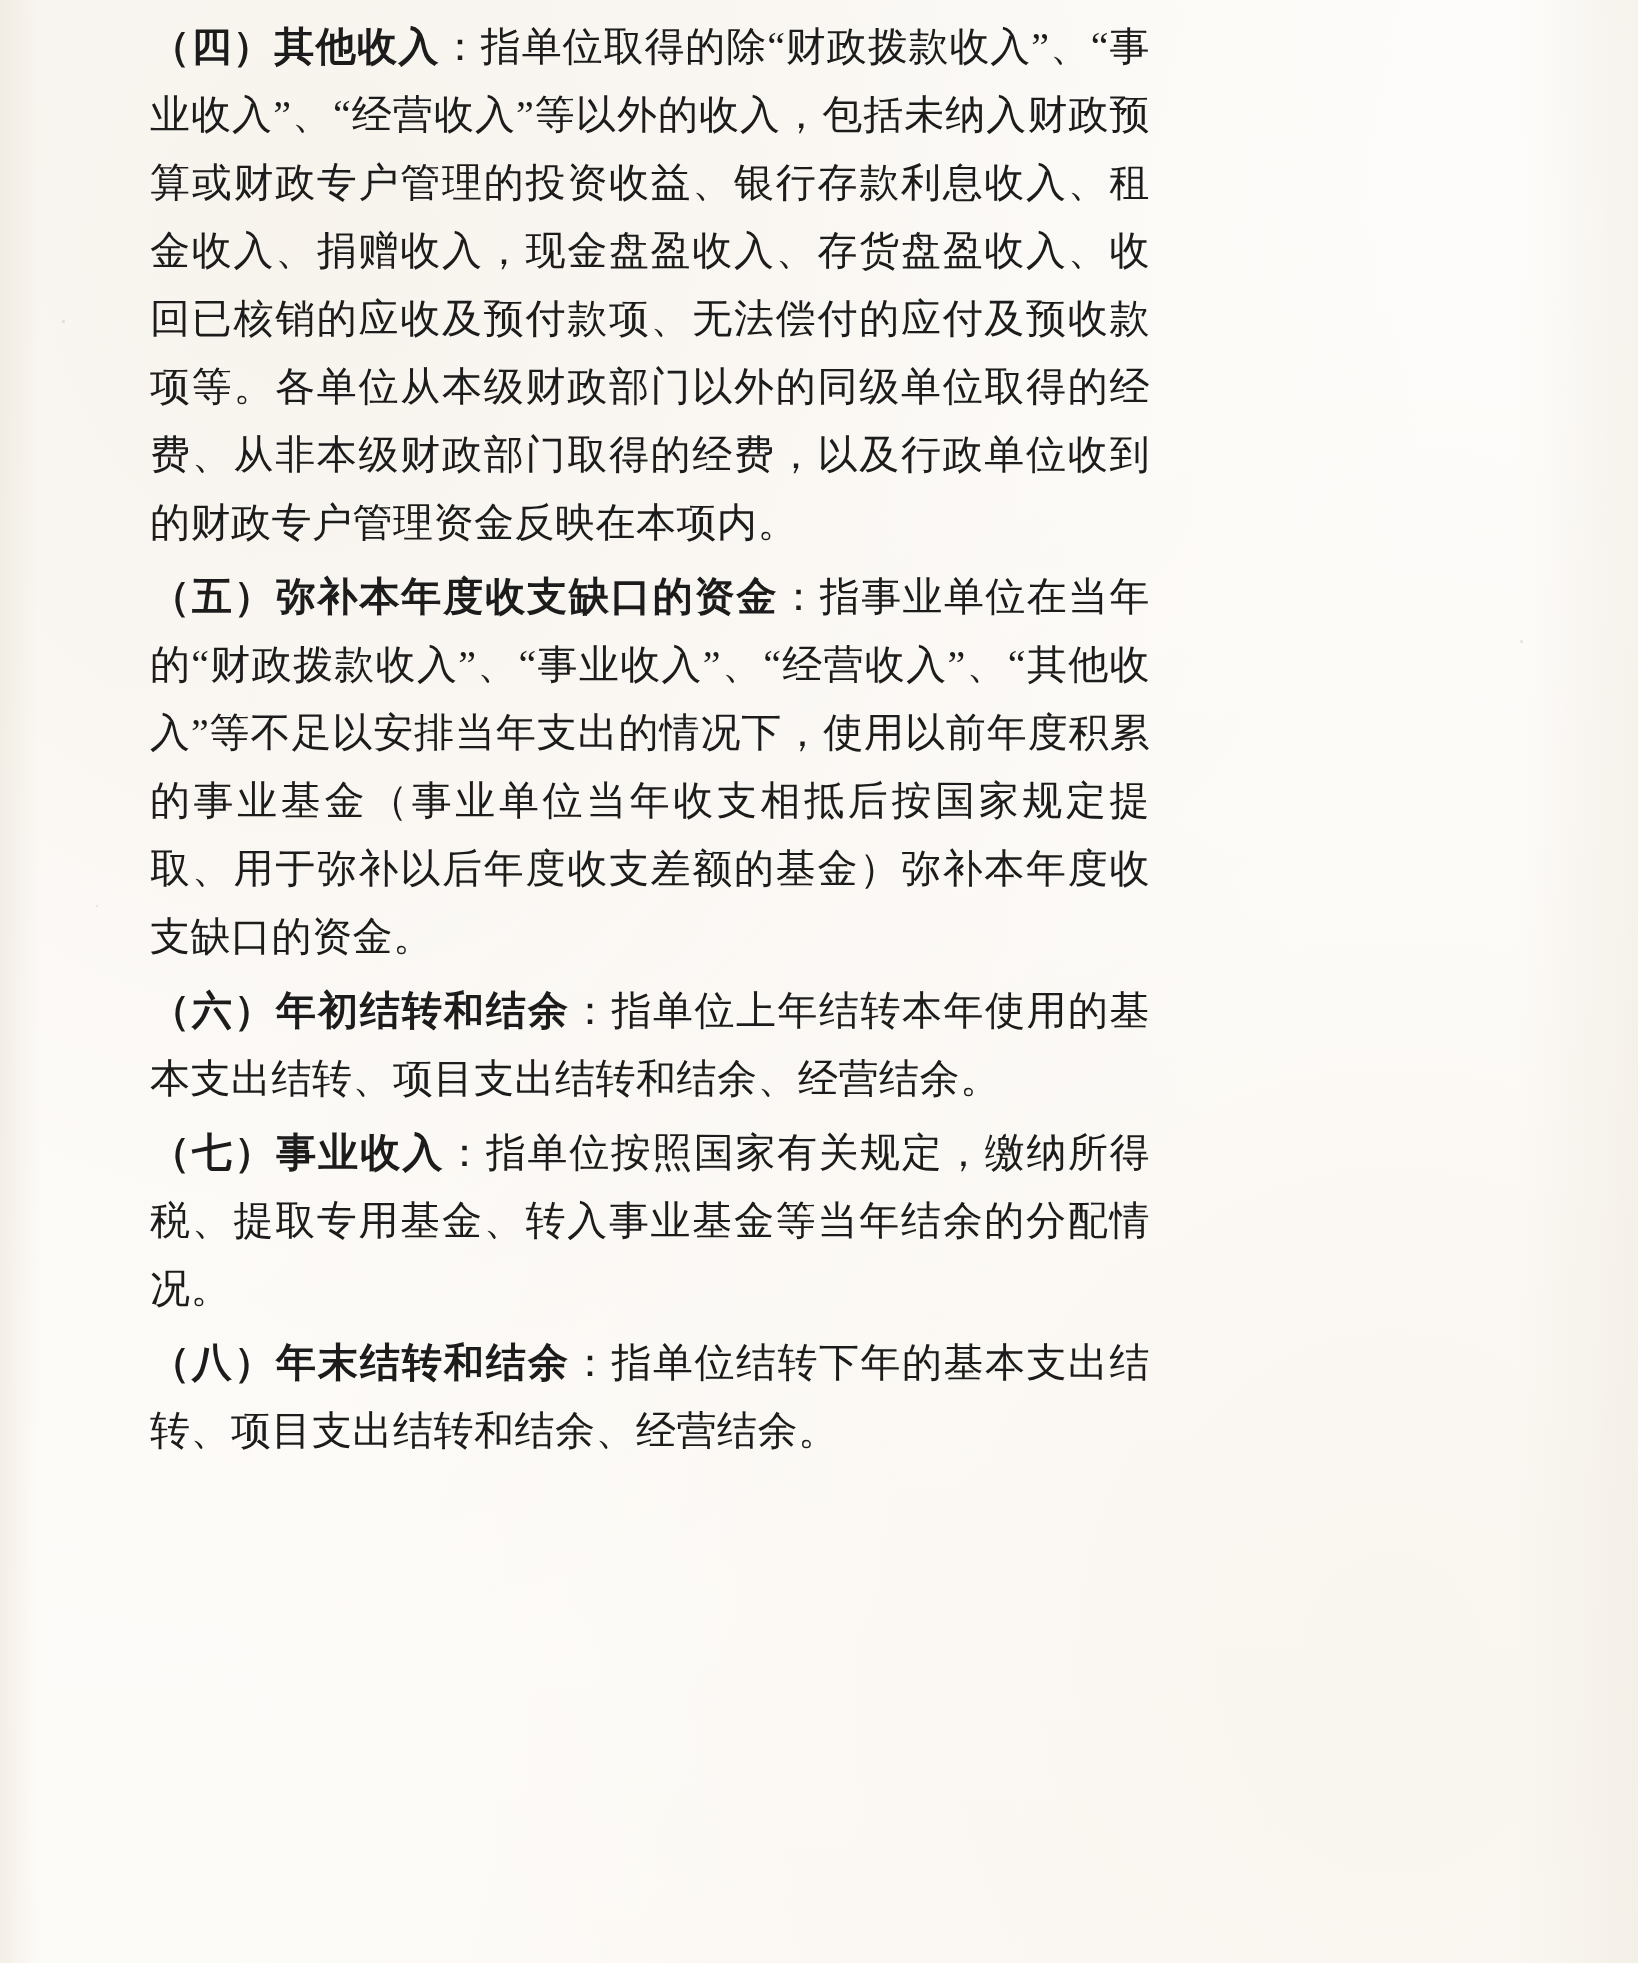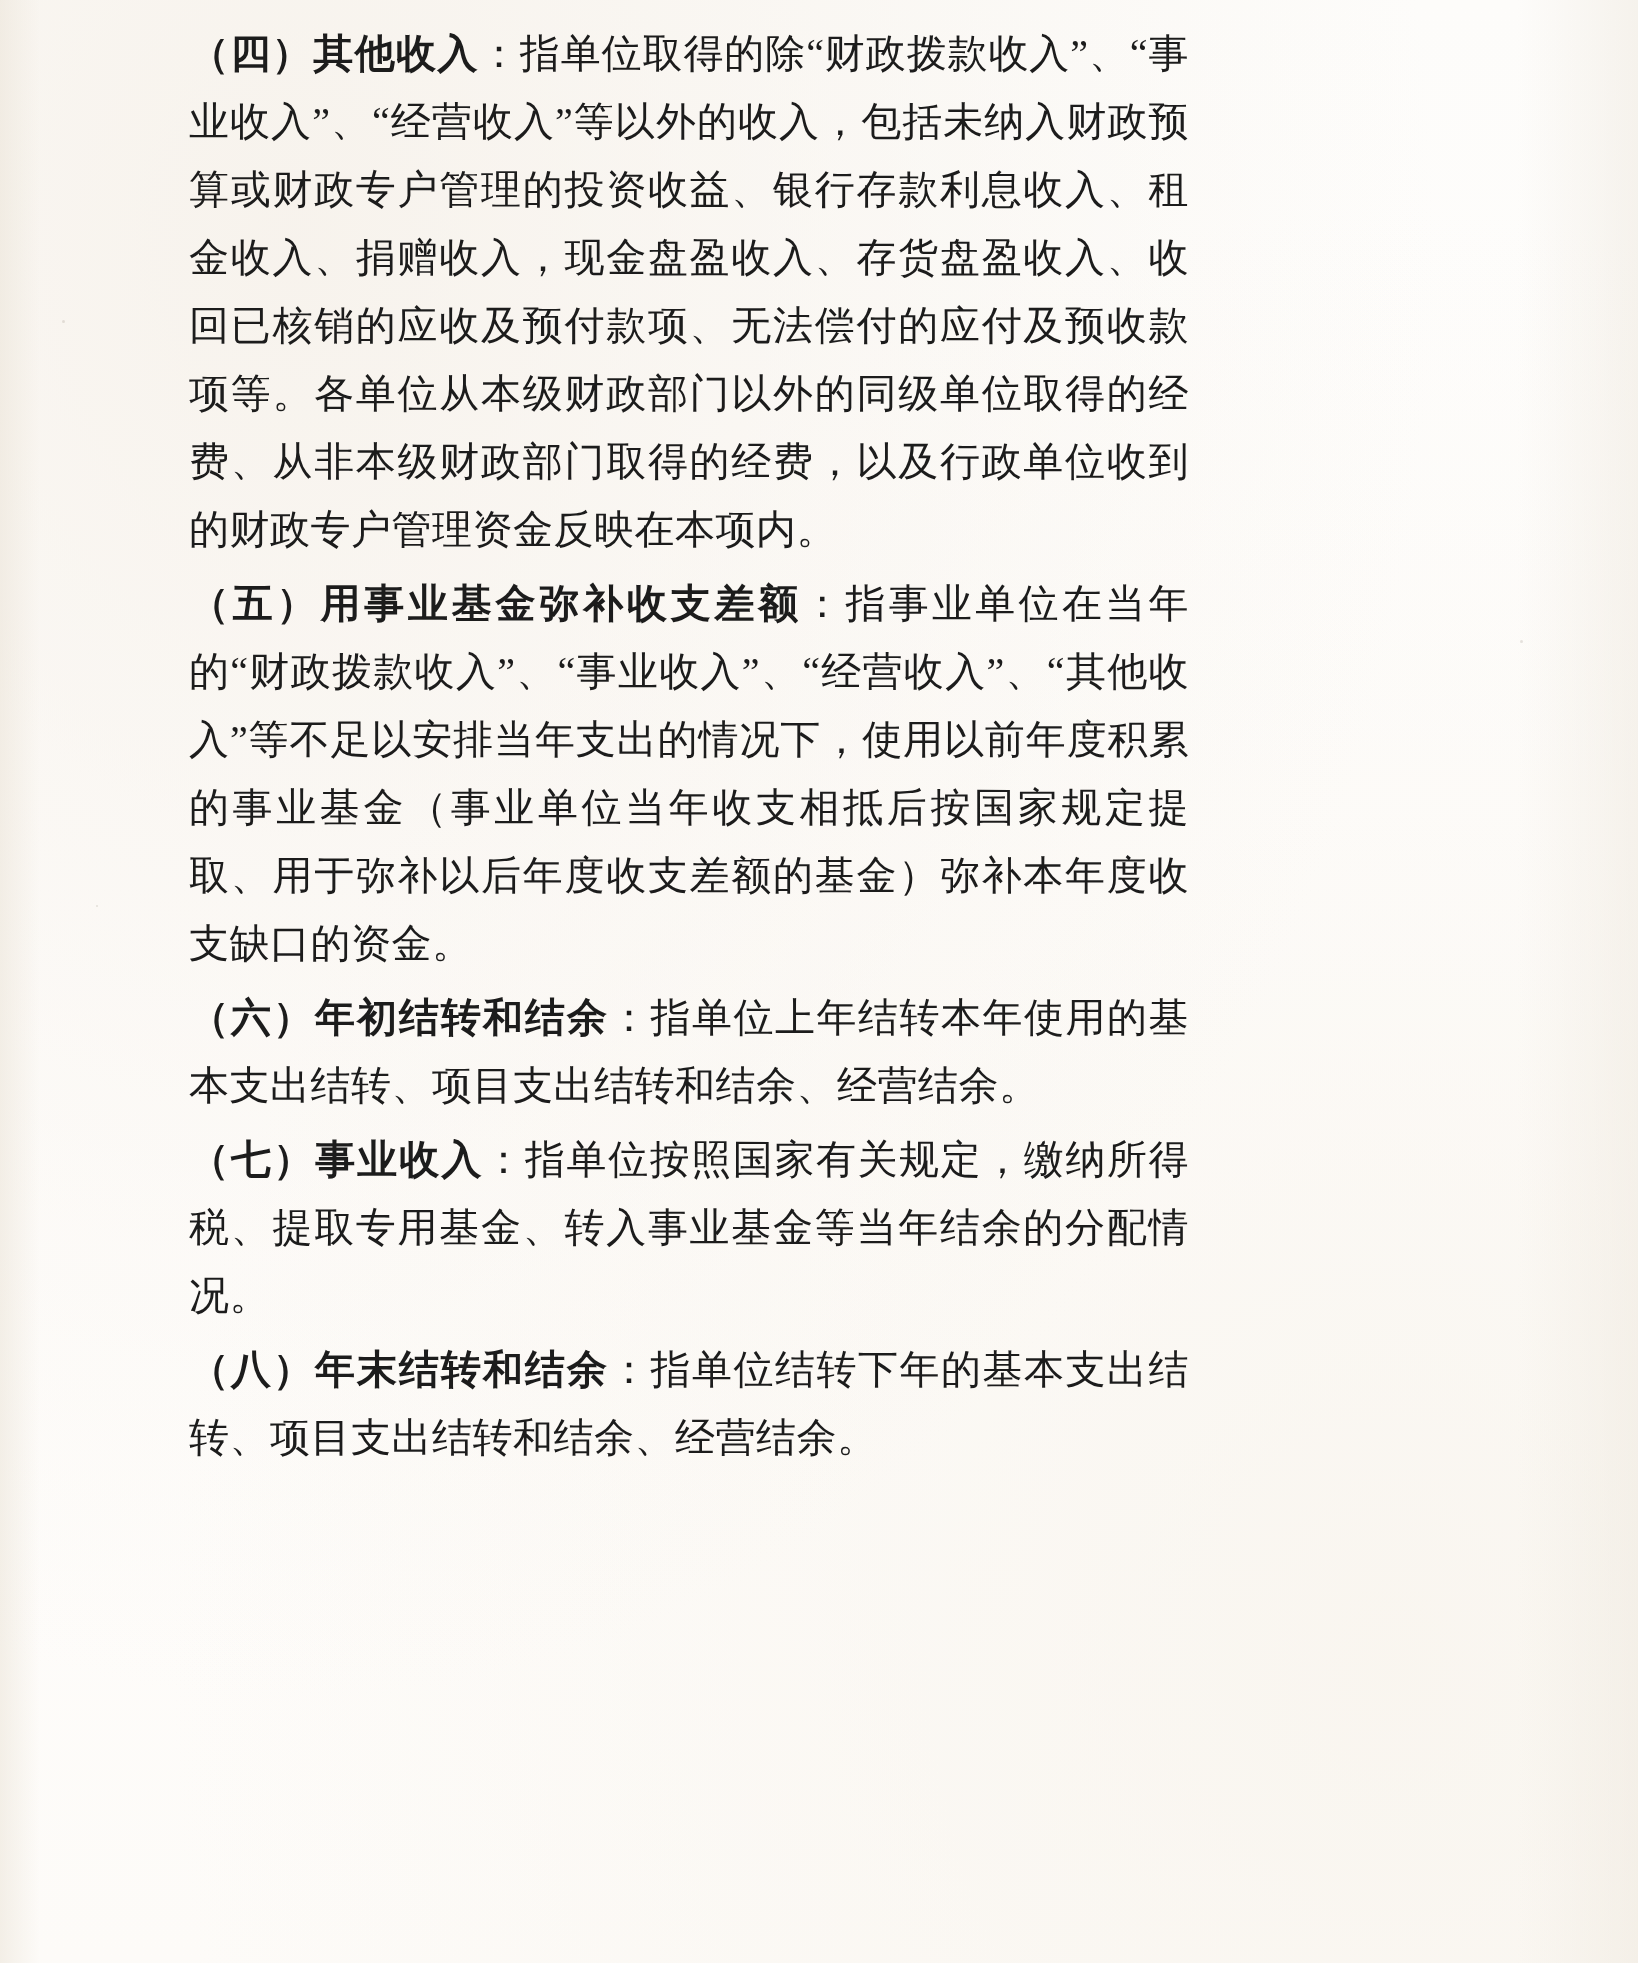--- a/index.html
+++ b/index.html
@@ -20,23 +20,22 @@
     position: absolute;
     inset: 0;
     background:
       radial-gradient(ellipse at 18% 12%, rgba(246,241,234,0.85) 0%, rgba(255,255,255,0) 60%),
       radial-gradient(ellipse at 85% 85%, rgba(248,244,237,0.8) 0%, rgba(255,255,255,0) 62%),
       linear-gradient(180deg, #fdfcfa 0%, #fffefd 45%, #fdfbf8 100%);
   }
   .content {
     position: absolute;
     left: 150px;
-    top: 20px;
+    top: 13px;
     width: 1000px;
-    margin-left: 39px;
   }
   p.para {
     margin: 0 0 6px 0;
     font-size: 40px;
     line-height: 1.70;
     letter-spacing: 0.5px;
     text-align: justify;
     text-justify: inter-ideograph;
     color: #1c1c1c;
   }
@@ -78,18 +77,18 @@
 <div class="page">
   <div class="edge-shade"></div>
   <div class="edge-shade-right"></div>
 
   <div class="speckle" style="left:62px; top:320px; width:3px; height:3px;"></div>
   <div class="speckle" style="left:96px; top:905px; width:2px; height:2px;"></div>
   <div class="speckle" style="left:1520px; top:640px; width:3px; height:3px;"></div>
 
   <div class="content">
     <p class="para indent"><span class="lead">（四）其他收入</span>：指单位取得的除“财政拨款收入”、“事业收入”、“经营收入”等以外的收入，包括未纳入财政预算或财政专户管理的投资收益、银行存款利息收入、租金收入、捐赠收入，现金盘盈收入、存货盘盈收入、收回已核销的应收及预付款项、无法偿付的应付及预收款项等。各单位从本级财政部门以外的同级单位取得的经费、从非本级财政部门取得的经费，以及行政单位收到的财政专户管理资金反映在本项内。</p>
-    <p class="para indent"><span class="lead">（五）用事业基金弥补收支差额</span>：指事业单位在当年的“财政拨款收入”、“事业收入”、“经营收入”、“其他收入”等不足以安排当年支出的情况下，使用以前年度积累的事业基金（事业单位当年收支相抵后按国家规定提取、用于弥补以后年度收支差额的基金）弥补本年度收支缺口的资金。</p>
+    <p class="para indent"><span class="lead">（五）弥补本年度收支缺口的资金</span>：指事业单位在当年的“财政拨款收入”、“事业收入”、“经营收入”、“其他收入”等不足以安排当年支出的情况下，使用以前年度积累的事业基金（事业单位当年收支相抵后按国家规定提取、用于弥补以后年度收支差额的基金）弥补本年度收支缺口的资金。</p>
     <p class="para indent"><span class="lead">（六）年初结转和结余</span>：指单位上年结转本年使用的基本支出结转、项目支出结转和结余、经营结余。</p>
     <p class="para indent"><span class="lead">（七）事业收入</span>：指单位按照国家有关规定，缴纳所得税、提取专用基金、转入事业基金等当年结余的分配情况。</p>
     <p class="para indent"><span class="lead">（八）年末结转和结余</span>：指单位结转下年的基本支出结转、项目支出结转和结余、经营结余。</p>
   </div>
 </div>
 
 </body></html>

